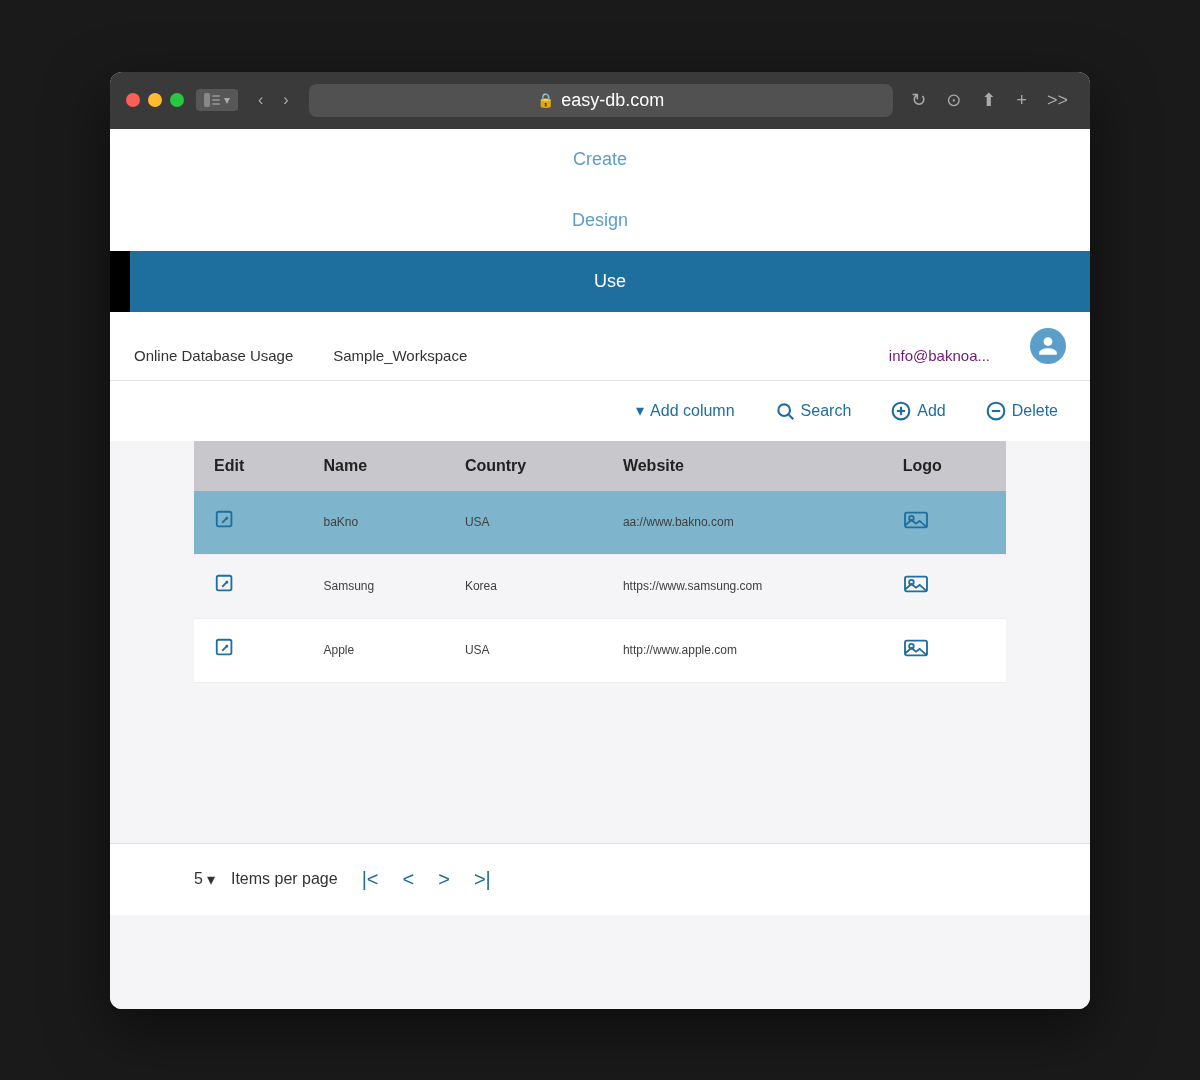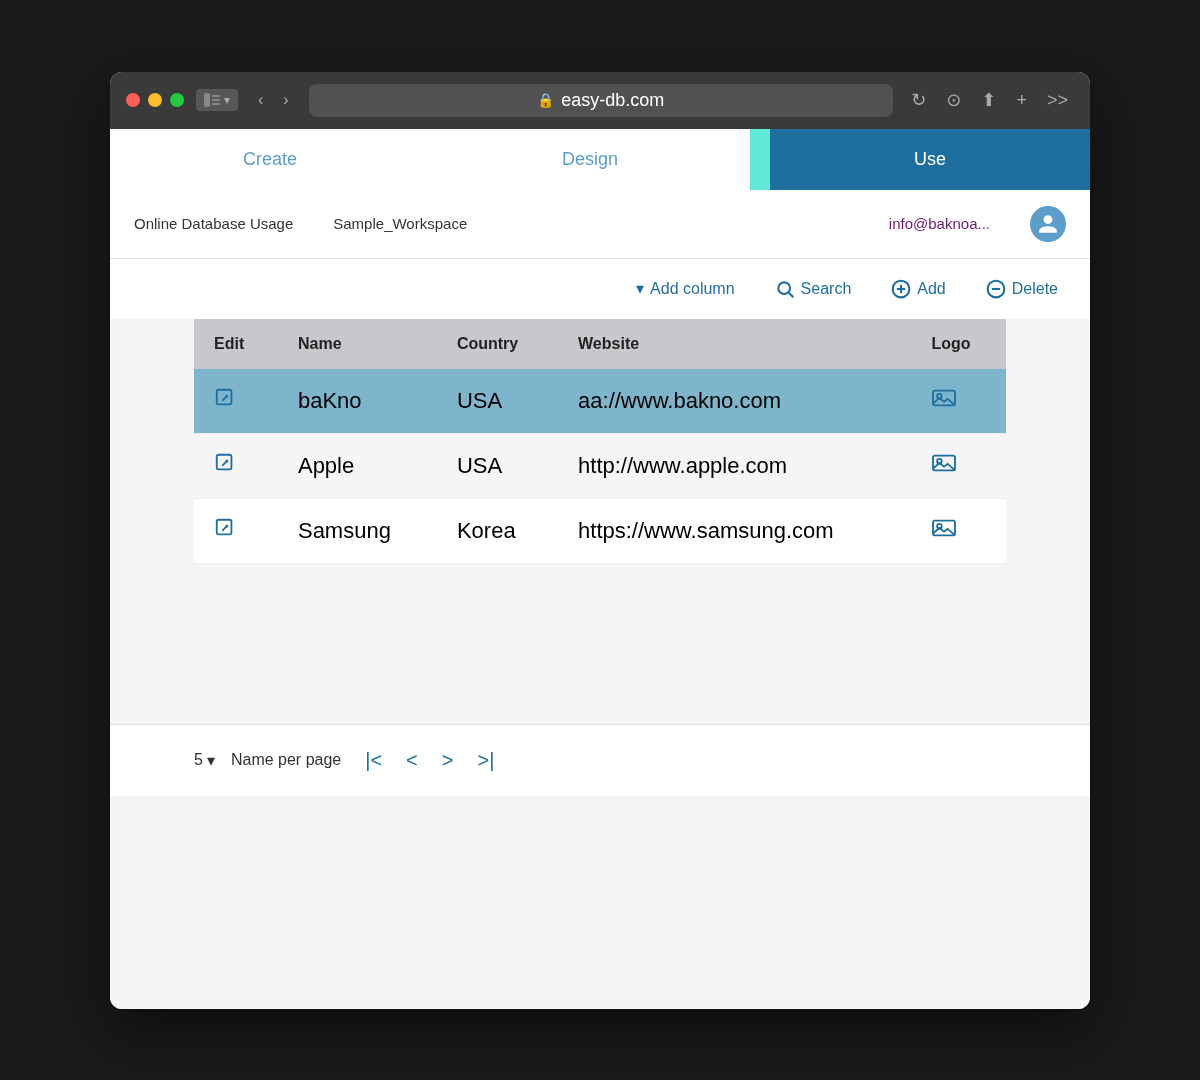--- a/index.html
+++ b/index.html
@@ -96,22 +96,23 @@
       padding: 4px 6px;
     }
     
     .app-content {
       background: #f5f5f7;
       min-height: 880px;
     }
     
     .tab-bar {
       display: flex;
-      background: #5eead4;
+      background: #000000;
       border-bottom: none;
+      flex-direction: column;
     }
     .tab {
       flex: 1;
       padding: 20px;
       text-align: center;
       font-size: 18px;
       cursor: pointer;
       color: #5b9ec9;
       border: none;
       background: #fff;
@@ -119,21 +120,21 @@
     .tab.active {
       background: #1e6e9e;
       color: #fff;
       margin-left: 20px;
     }
     
     .header-bar {
       background: #fff;
       padding: 16px 24px;
       display: flex;
-      align-items: center;
+      align-items: flex-end;
       gap: 40px;
       border-bottom: 1px solid #e0e0e0;
     }
     .header-item {
       color: #333;
       font-size: 15px;
     }
     .header-spacer { flex: 1; }
     .user-email {
       color: #701a75;
@@ -201,22 +202,22 @@
       background: #7fb5cc;
     }
     .data-table tbody tr:nth-child(2) {
       background: #f5f5f7;
     }
     .data-table tbody tr:nth-child(3) {
       background: #fff;
     }
     .data-table tbody td {
       padding: 18px 20px;
-      font-size: 22px;
-      color: #000000;
+      font-size: 12px;
+      color: #404040;
     }
     .edit-icon, .logo-icon {
       color: #1e6e9e;
       font-size: 20px;
       cursor: pointer;
     }
     
     .pagination-bar {
       padding: 20px 84px;
       display: flex;
@@ -387,23 +388,23 @@
           <tr>
             <td>
               <span class="edit-icon">
                 <svg width="22" height="22" viewBox="0 0 24 24" fill="none" stroke="#1e6e9e" stroke-width="2">
                   <rect x="3" y="3" width="16" height="16" rx="2"></rect>
                   <path d="M9 15l2-2 4-4"></path>
                   <path d="M13 9l2 2"></path>
                 </svg>
               </span>
             </td>
-            <td>Apple</td>
-            <td>USA</td>
-            <td>http://www.apple.com</td>
+            <td>Samsung</td>
+            <td>Korea</td>
+            <td>https://www.samsung.com</td>
             <td>
               <span class="logo-icon">
                 <svg width="26" height="22" viewBox="0 0 28 24" fill="none" stroke="#1e6e9e" stroke-width="2">
                   <rect x="2" y="4" width="24" height="16" rx="2"></rect>
                   <circle cx="9" cy="10" r="2.5"></circle>
                   <path d="M2 18 l7-6 5 4 4-3 8 7"></path>
                 </svg>
               </span>
             </td>
           </tr>
@@ -411,43 +412,43 @@
           <tr>
             <td>
               <span class="edit-icon">
                 <svg width="22" height="22" viewBox="0 0 24 24" fill="none" stroke="#1e6e9e" stroke-width="2">
                   <rect x="3" y="3" width="16" height="16" rx="2"></rect>
                   <path d="M9 15l2-2 4-4"></path>
                   <path d="M13 9l2 2"></path>
                 </svg>
               </span>
             </td>
-            <td>Samsung</td>
-            <td>Korea</td>
-            <td>https://www.samsung.com</td>
+            <td>Apple</td>
+            <td>USA</td>
+            <td>http://www.apple.com</td>
             <td>
               <span class="logo-icon">
                 <svg width="26" height="22" viewBox="0 0 28 24" fill="none" stroke="#1e6e9e" stroke-width="2">
                   <rect x="2" y="4" width="24" height="16" rx="2"></rect>
                   <circle cx="9" cy="10" r="2.5"></circle>
                   <path d="M2 18 l7-6 5 4 4-3 8 7"></path>
                 </svg>
               </span>
             </td>
           </tr>
         </tbody>
       </table>
     </div>
 
     <div class="pagination-bar">
       <div class="items-select">
         <span>5</span>
         <span>▾</span>
       </div>
-      <span class="items-per-page">Name per page</span>
+      <span class="items-per-page">Items per page</span>
       <div class="page-nav">
         <button class="page-nav-btn">|&lt;</button>
         <button class="page-nav-btn">&lt;</button>
         <button class="page-nav-btn">&gt;</button>
         <button class="page-nav-btn">&gt;|</button>
       </div>
     </div>
   </div>
 </div>
 

